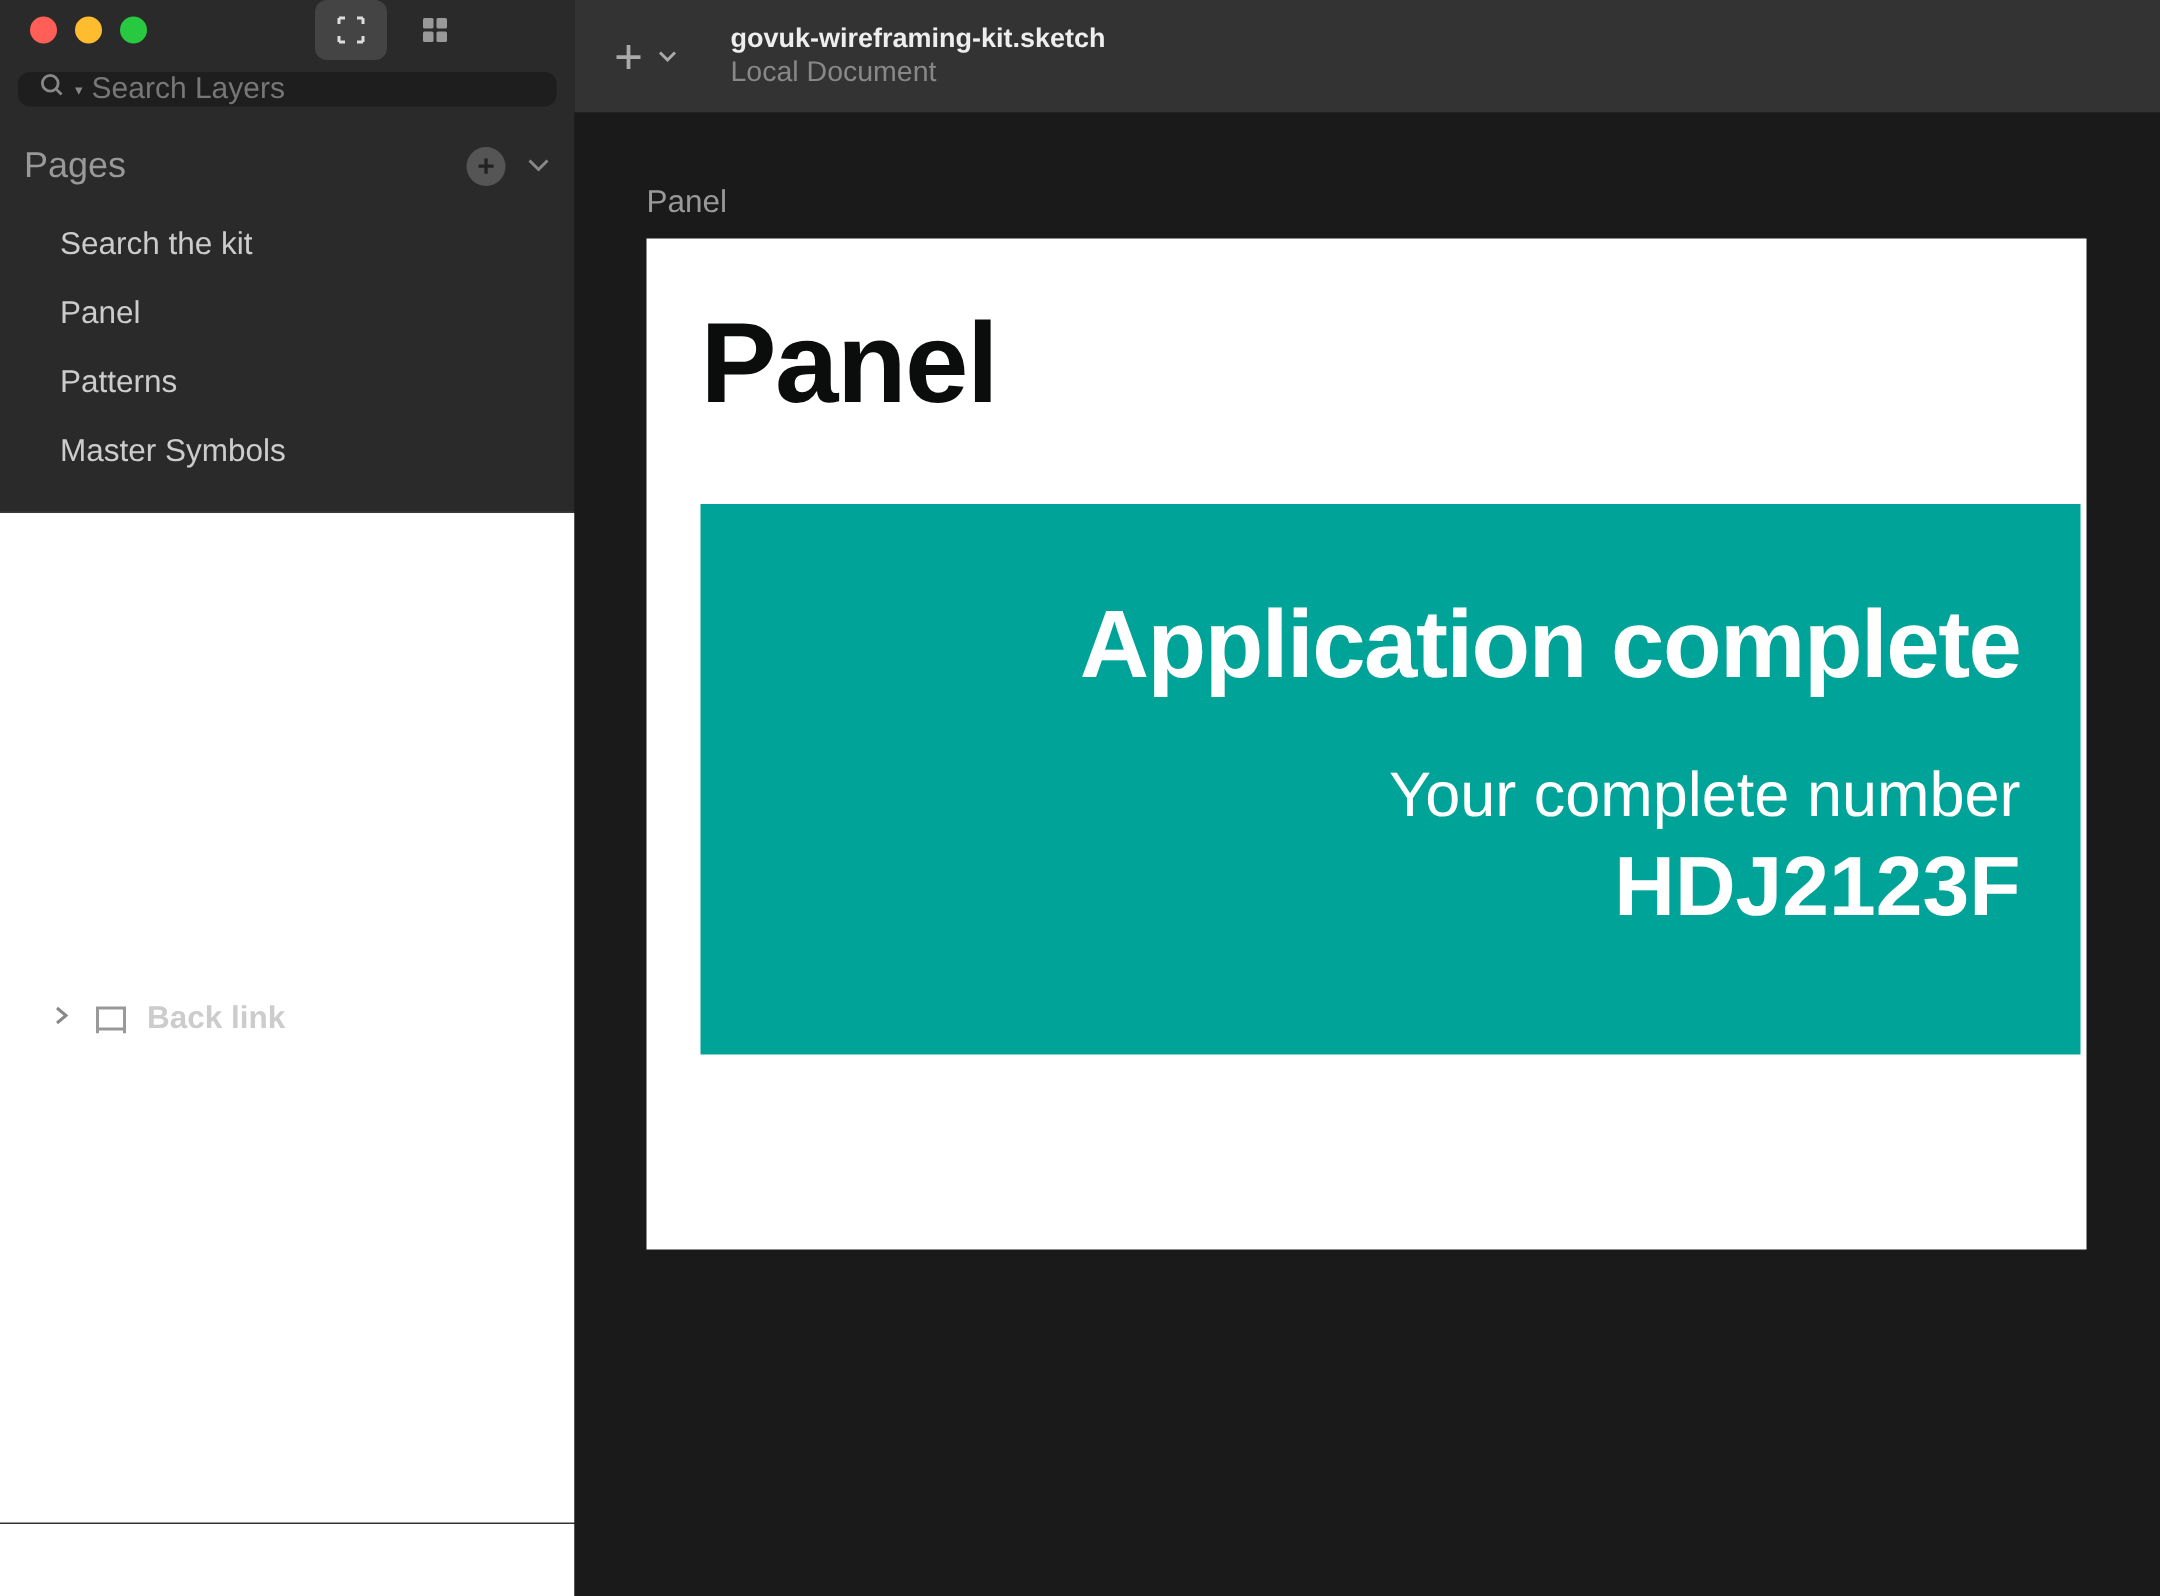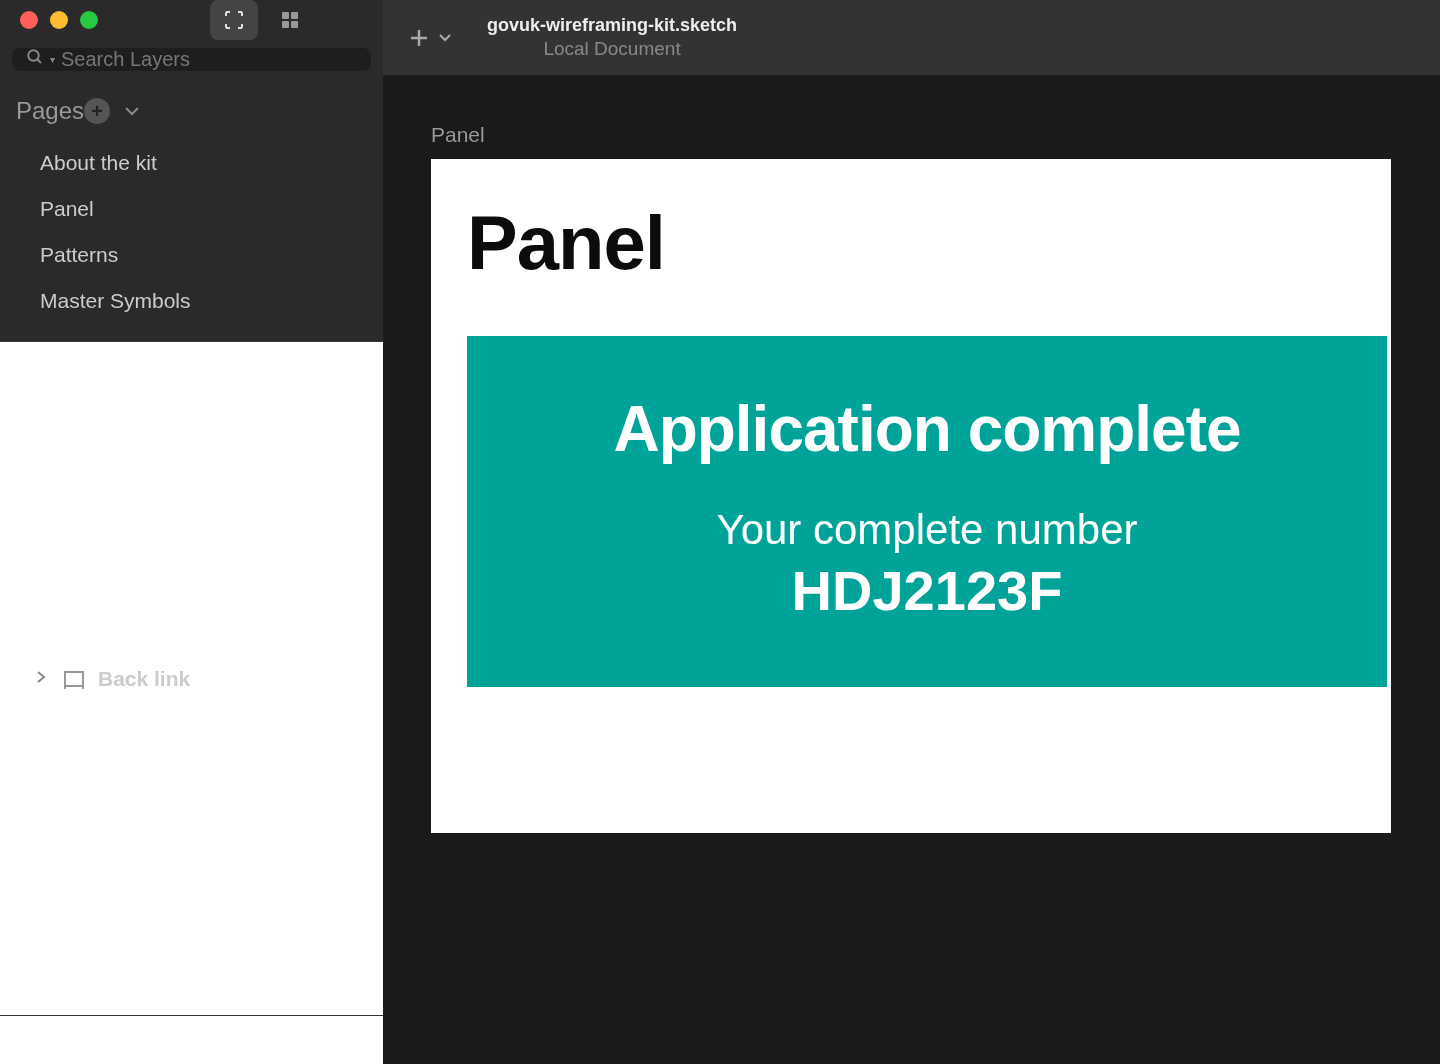--- a/index.html
+++ b/index.html
@@ -95,20 +95,21 @@
       flex: 1;
     }
     
     .search-input::placeholder {
       color: #777;
     }
     
     .pages-header {
       display: flex;
       align-items: center;
+      justify-content: space-between;
       padding: 18px 16px 12px 16px;
     }
     
     .pages-title {
       color: #999;
       font-size: 24px;
       font-weight: 400;
     }
     
     .pages-actions {
@@ -224,21 +225,20 @@
     
     .doc-title {
       color: #eee;
       font-size: 18px;
       font-weight: 600;
     }
     
     .doc-subtitle {
       color: #888;
       font-size: 19px;
-      text-align: center;
     }
     
     .canvas {
       flex: 1;
       background: #1a1a1a;
       padding: 48px 0 0 48px;
       position: relative;
       overflow: hidden;
     }
     
@@ -259,22 +259,22 @@
       font-size: 76px;
       font-weight: 700;
       color: #0b0c0c;
       margin-bottom: 50px;
       letter-spacing: -1px;
     }
     
     .govuk-panel {
       background: #00a398;
       color: #fff;
-      padding: 56px 40px 64px 40px;
-      text-align: center;
+      padding: 56px 40px 80px 40px;
+      text-align: right;
       width: 920px;
     }
     
     .panel-title {
       font-size: 64px;
       font-weight: 700;
       margin-bottom: 40px;
       white-space: nowrap;
       letter-spacing: -1px;
     }
@@ -335,21 +335,21 @@
       <div class="plus-circle">+</div>
       <span class="chevron">
         <svg width="16" height="10" viewBox="0 0 16 10" fill="none" stroke="currentColor" stroke-width="2">
           <path d="M2 2 L8 8 L14 2"></path>
         </svg>
       </span>
     </div>
   </div>
 
   <div class="pages-list">
-    <div class="page-item">About the kit</div>
+    <div class="page-item">Search the kit</div>
     <div class="page-item">Panel</div>
     <div class="page-item">Patterns</div>
     <div class="page-item">Master Symbols</div>
   </div>
 
   <div class="layers-list">
     <div class="layer-item artboard">
       <span class="chev-right">
         <svg width="10" height="14" viewBox="0 0 10 14" fill="none" stroke="currentColor" stroke-width="2">
             <path d="M2 2 L8 7 L2 12"></path>

